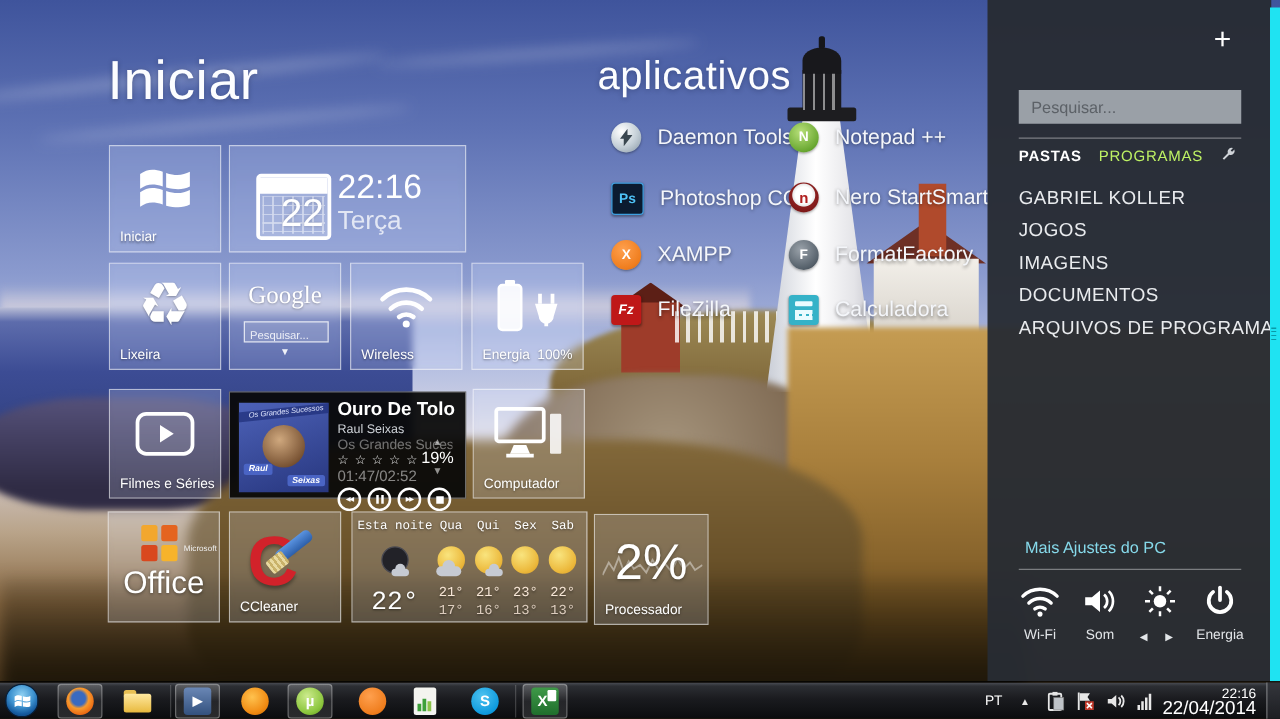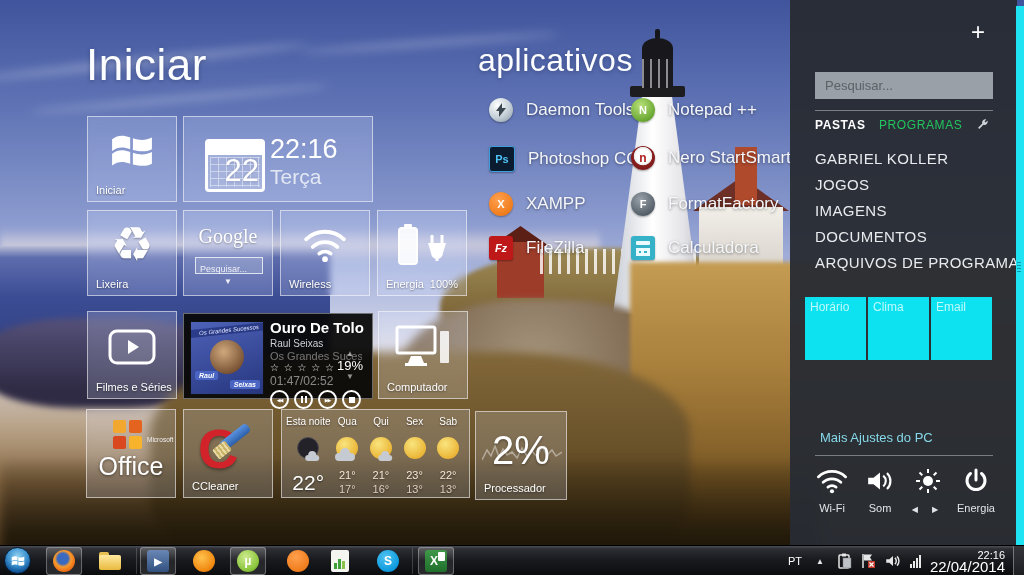--- a/index.html
+++ b/index.html
@@ -121,21 +121,21 @@
 
   
   .cc-c{position:absolute;left:14px;top:6px;font-size:56px;font-weight:bold;color:#d2222a;
     text-shadow:0 2px 3px rgba(0,0,0,.35);font-family:"Liberation Sans",sans-serif;}
   .cc-brush{position:absolute;left:34px;top:22px;width:34px;height:10px;border-radius:4px;
     transform:rotate(-38deg);background:linear-gradient(180deg,#5a93e0,#2c5faa);}
   .cc-bristle{position:absolute;left:30px;top:34px;width:16px;height:12px;border-radius:2px;
     transform:rotate(-38deg);background:repeating-linear-gradient(90deg,#e8d9a0 0 2px,#c9b26a 2px 4px);}
 
   
-  .wx{display:flex;position:absolute;inset:0;padding:6px 4px;box-sizing:border-box;}
+  .wx{display:flex;position:absolute;inset:0;padding:6px 4px;box-sizing:border-box;font-family:Liberation Mono, monospace;}
   .wcol{flex:1;text-align:center;position:relative;}
   .wday{font-size:10px;color:#fff;text-shadow:0 1px 2px rgba(0,0,0,.5);white-space:nowrap;}
   .wicon{height:30px;margin-top:6px;display:flex;align-items:center;justify-content:center;position:relative;}
   .wsun{width:22px;height:22px;border-radius:50%;
     background:radial-gradient(circle at 38% 32%,#f9e47e,#ecb93c 65%,#d89a22);}
   .wmoon{width:22px;height:22px;border-radius:50%;background:#222228;border:1px solid #4a4a52;box-sizing:border-box;}
   .wcloud{position:absolute;width:20px;height:8px;border-radius:8px;background:#c6cad2;bottom:2px;left:50%;
     transform:translateX(-60%);}
   .wcloud::before{content:"";position:absolute;left:5px;top:-5px;width:10px;height:10px;border-radius:50%;background:#c6cad2;}
   .wcloud.small{width:14px;height:6px;transform:translateX(-20%);}
@@ -172,21 +172,21 @@
   .sidebar{left:790px;top:0;width:227px;height:545px;background:rgba(40,44,51,.96);}
   .sb-title{position:absolute;left:30px;top:22px;font-size:20px;font-weight:300;color:#dfe2e6;}
   .sb-add{position:absolute;right:32px;top:18px;font-size:24px;font-weight:300;color:#fff;cursor:pointer;}
   .sb-search{position:absolute;left:25px;top:72px;width:178px;height:27px;background:#9aa0a7;}
   .sb-search input{width:100%;height:100%;border:0;background:transparent;outline:none;
     font-size:13px;color:#4e5359;padding:0 10px;box-sizing:border-box;font-family:"Liberation Sans",sans-serif;}
   .sb-search input::placeholder{color:#5c6167;}
   .sb-div{position:absolute;left:25px;width:178px;height:1px;background:rgba(255,255,255,.38);}
   .sb-tab{position:absolute;top:118px;font-size:12px;letter-spacing:.6px;cursor:pointer;}
   .sb-tab.active{color:#fff;font-weight:bold;}
-  .sb-tab.idle{color:#22c55e;text-align:center;}
+  .sb-tab.idle{color:#bef264;text-align:center;}
   .sb-wrench{position:absolute;right:28px;top:117px;cursor:pointer;}
   .sb-folders{position:absolute;left:25px;top:146px;list-style:none;margin:0;padding:0;}
   .sb-folders li{height:26px;line-height:26px;font-size:15px;color:#e9ebee;letter-spacing:.4px;cursor:pointer;white-space:nowrap;}
   .sb-tiles{position:absolute;left:15px;top:297px;display:flex;gap:2px;}
   .sb-tile{width:61px;height:63px;background:#0ce2f0;position:relative;cursor:pointer;}
   .sb-tile span{position:absolute;left:5px;top:3px;font-size:12px;color:rgba(235,255,255,.8);}
   .sb-more{position:absolute;left:30px;top:430px;font-size:13px;color:#86d9ea;cursor:pointer;}
   .sb-quick{position:absolute;left:18px;top:464px;width:192px;display:flex;}
   .q-item{flex:1;text-align:center;cursor:pointer;}
   .q-icon{height:34px;display:flex;align-items:center;justify-content:center;}
@@ -528,31 +528,20 @@
     </div>
 
     <ul class="sb-folders">
       <li>GABRIEL KOLLER</li>
       <li>JOGOS</li>
       <li>IMAGENS</li>
       <li>DOCUMENTOS</li>
       <li>ARQUIVOS DE PROGRAMAS</li>
     </ul>
 
-    <div class="sb-tiles">
-      <div class="sb-tile">
-          <span>Horário</span>
-        </div>
-      <div class="sb-tile">
-          <span>Clima</span>
-        </div>
-      <div class="sb-tile">
-          <span>Email</span>
-        </div>
-    </div>
 
     <div class="sb-more">Mais Ajustes do PC</div>
     <div class="sb-div" style="top:455px;"></div>
 
     <div class="sb-quick">
       <div class="q-item">
         <div class="q-icon">
           <svg width="34" height="26" viewBox="0 0 48 38">
               <g fill="none" stroke="#fff" stroke-width="4" stroke-linecap="round">
             <path d="M4 13 a29 29 0 0 1 40 0"></path>

